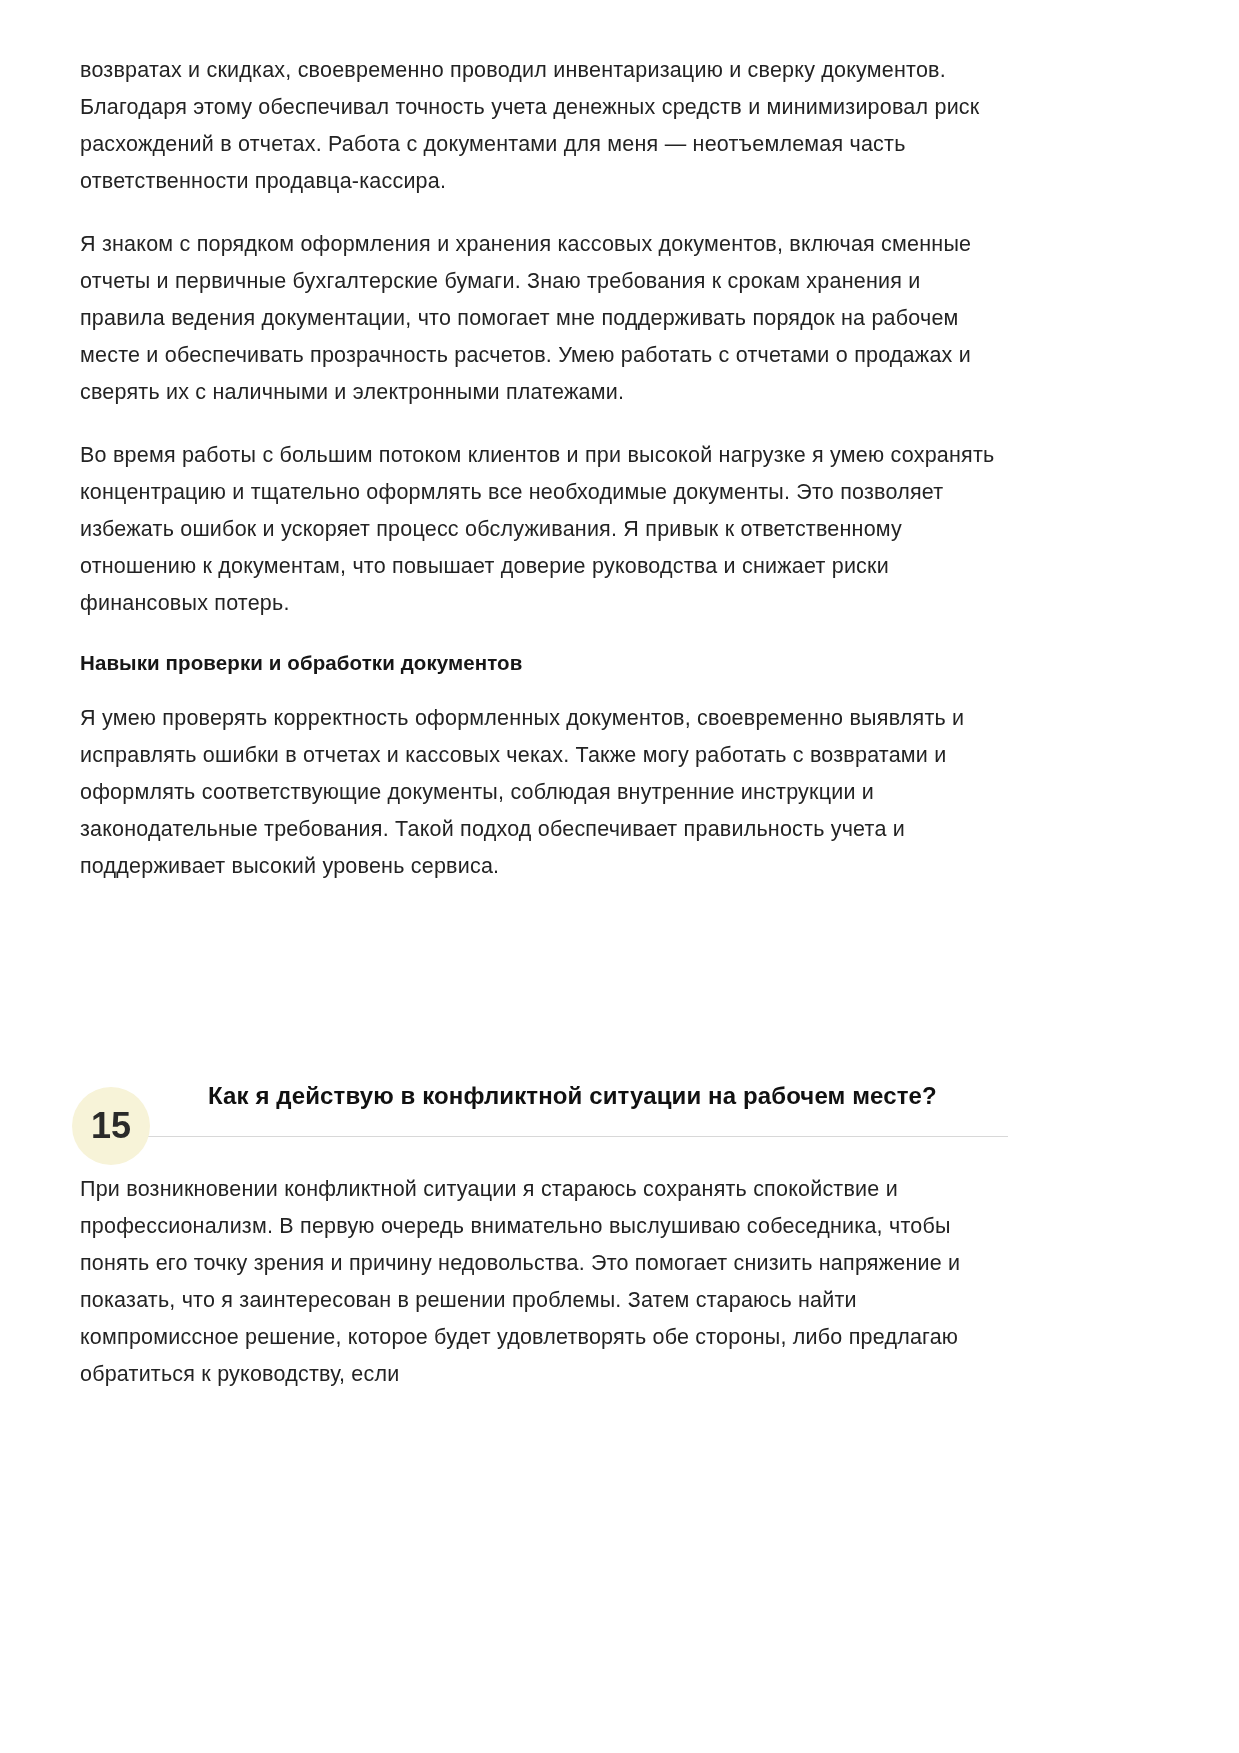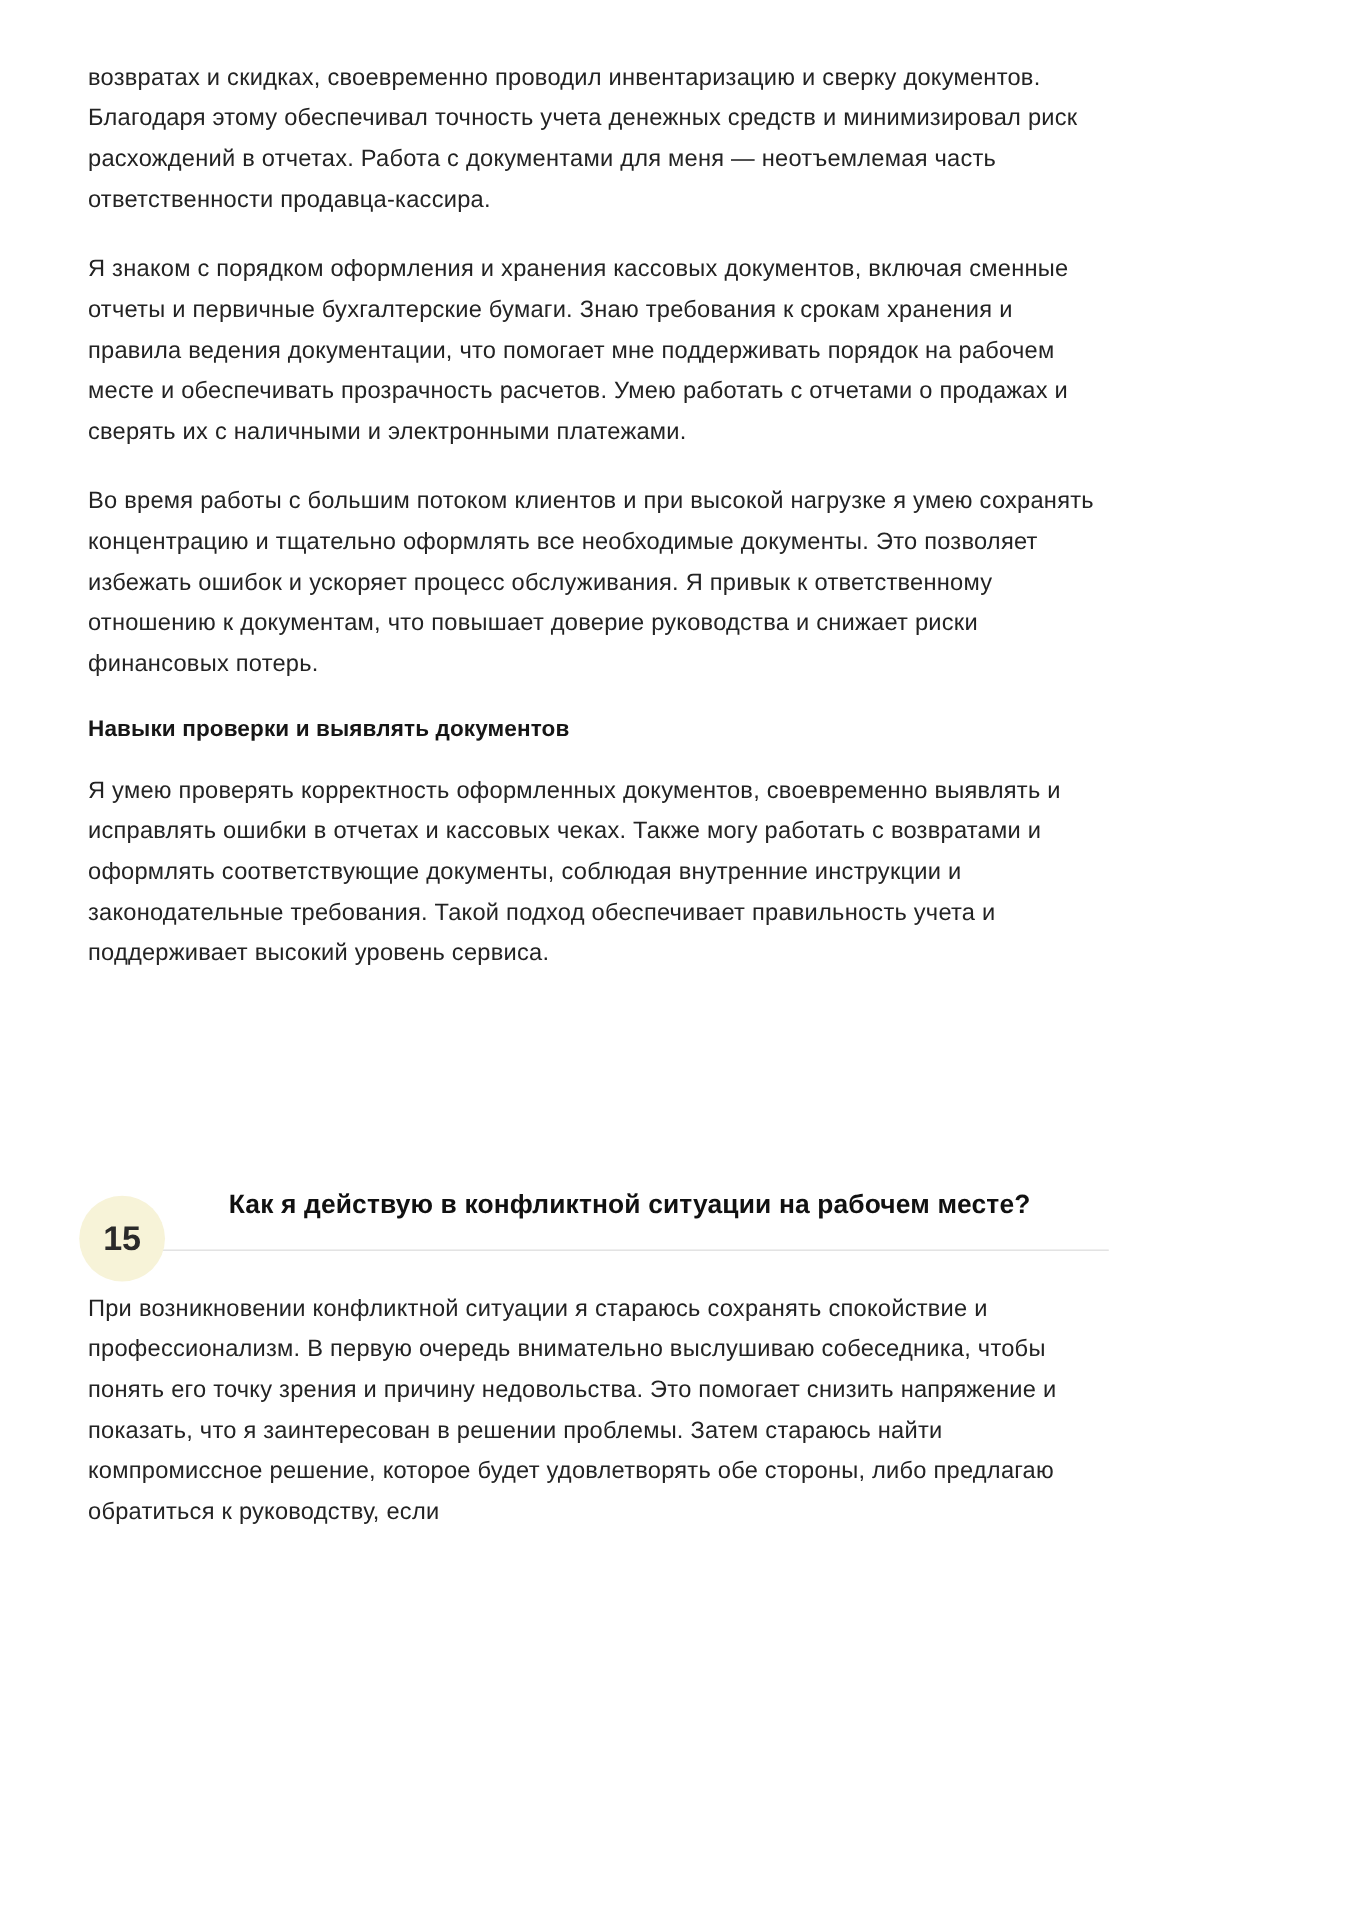--- a/index.html
+++ b/index.html
@@ -51,21 +51,21 @@
     position: absolute;
     left: -8px;
     top: 16px;
     width: 78px;
     height: 78px;
     border-radius: 50%;
     background: #f7f3d8;
     display: flex;
     align-items: center;
     justify-content: center;
-    font-size: 31px;
+    font-size: 36px;
     font-weight: bold;
     color: #2a2a2a;
   }
   .qtitle {
     margin: 0 0 0 128px;
     font-size: 24px;
     font-weight: bold;
     line-height: 1.44;
     color: #111111;
     letter-spacing: 0.005em;
@@ -86,21 +86,21 @@
 <body>
 
 <div class="page">
 
   <p class="para">возвратах и скидках, своевременно проводил инвентаризацию и сверку документов. Благодаря этому обеспечивал точность учета денежных средств и минимизировал риск расхождений в отчетах. Работа с документами для меня — неотъемлемая часть ответственности продавца-кассира.</p>
 
   <p class="para">Я знаком с порядком оформления и хранения кассовых документов, включая сменные отчеты и первичные бухгалтерские бумаги. Знаю требования к срокам хранения и правила ведения документации, что помогает мне поддерживать порядок на рабочем месте и обеспечивать прозрачность расчетов. Умею работать с отчетами о продажах и сверять их с наличными и электронными платежами.</p>
 
   <p class="para">Во время работы с большим потоком клиентов и при высокой нагрузке я умею сохранять концентрацию и тщательно оформлять все необходимые документы. Это позволяет избежать ошибок и ускоряет процесс обслуживания. Я привык к ответственному отношению к документам, что повышает доверие руководства и снижает риски финансовых потерь.</p>
 
-  <h3 class="subhead">Навыки проверки и выявлять документов</h3>
+  <h3 class="subhead">Навыки проверки и обработки документов</h3>
   <p class="para">Я умею проверять корректность оформленных документов, своевременно выявлять и исправлять ошибки в отчетах и кассовых чеках. Также могу работать с возвратами и оформлять соответствующие документы, соблюдая внутренние инструкции и законодательные требования. Такой подход обеспечивает правильность учета и поддерживает высокий уровень сервиса.</p>
 
   <div class="spacer-block"></div>
 
   <div class="question-block">
     <div class="qbadge">15</div>
     <h2 class="qtitle">Как я действую в конфликтной ситуации на рабочем месте?</h2>
   </div>
   <div class="divider"></div>
 

